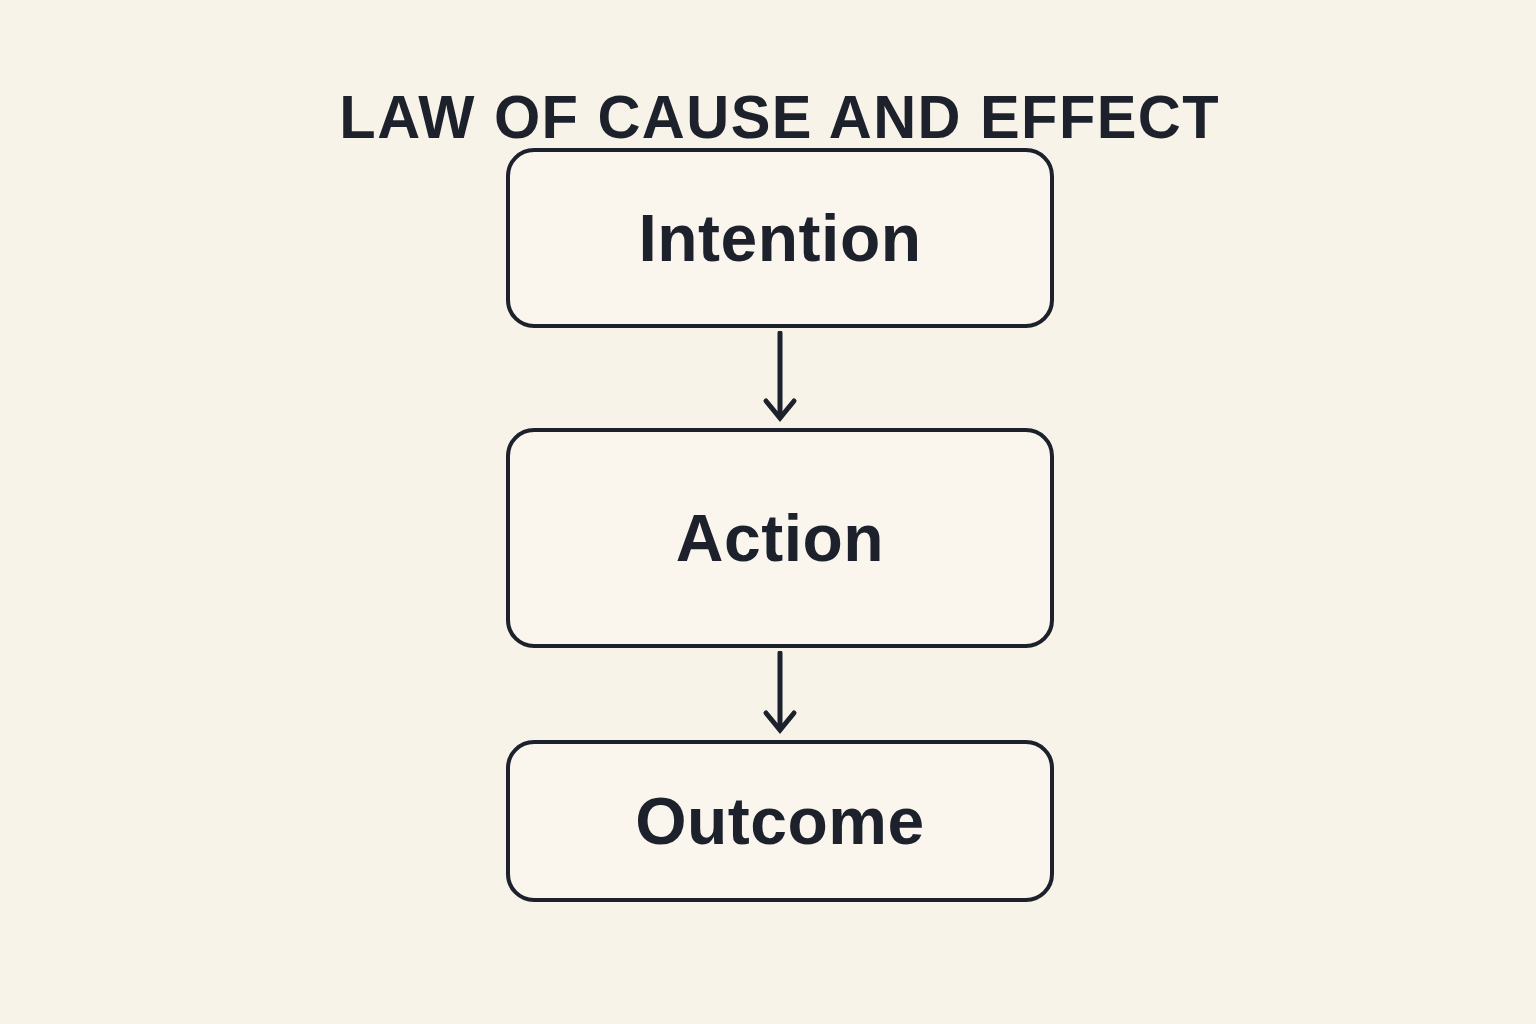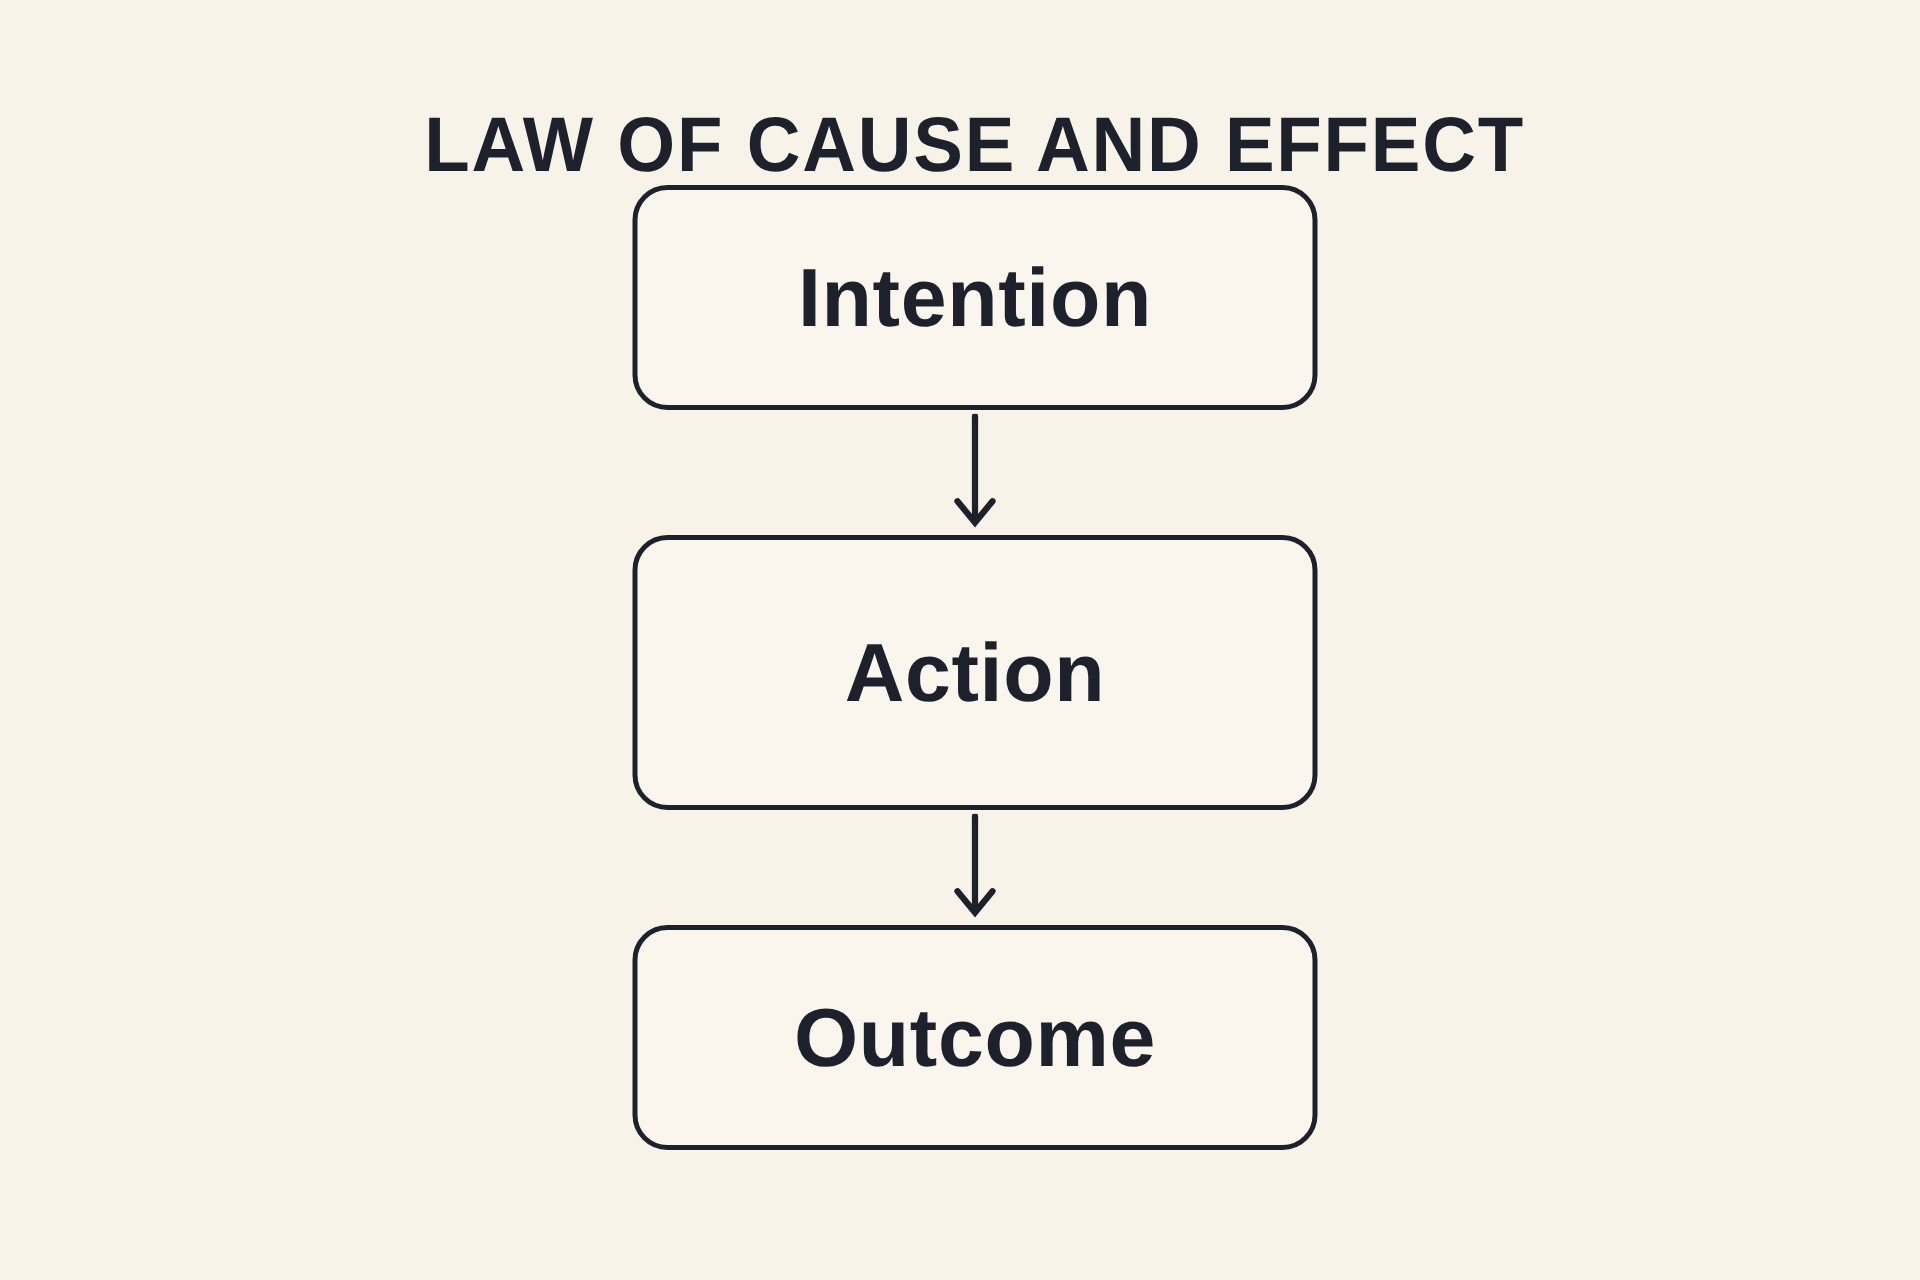--- a/index.html
+++ b/index.html
@@ -78,18 +78,18 @@
 
     <div class="node" style="height:220px;">
       <span class="node-label">Action</span>
     </div>
 
     <svg class="arrow" width="36" height="86" viewBox="0 0 36 86">
       <line x1="18" y1="2" x2="18" y2="78"></line>
       <polyline points="4,62 18,79 32,62"></polyline>
     </svg>
 
-    <div class="node" style="height:180px;justify-content:center;">
+    <div class="node" style="height:162px;justify-content:center;">
       <span class="node-label">Outcome</span>
     </div>
 
   </div>
 </div>
 
 </body></html>

